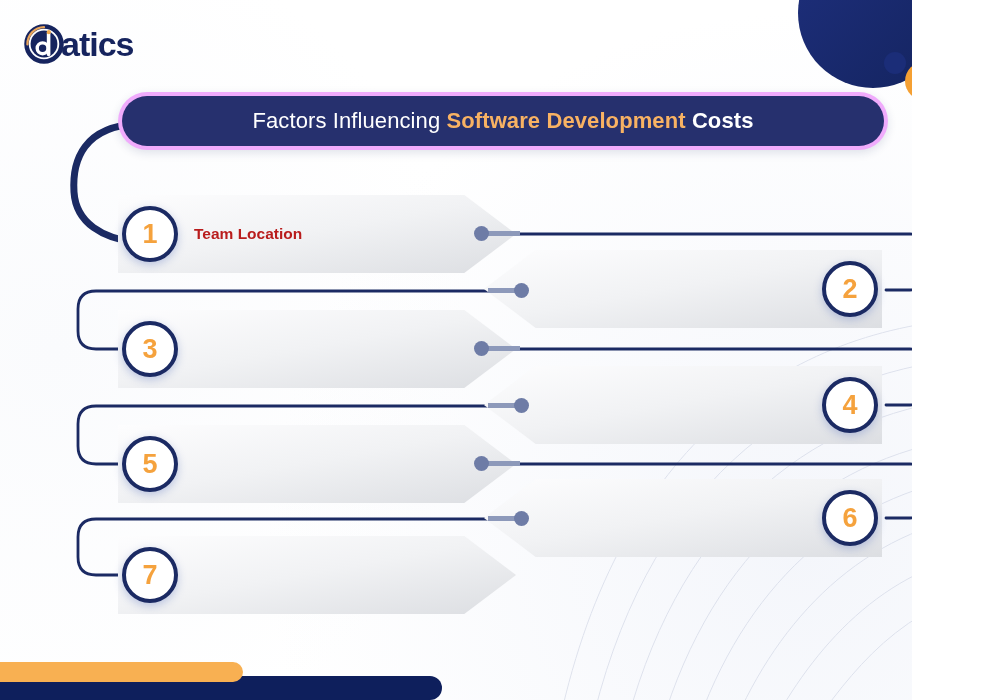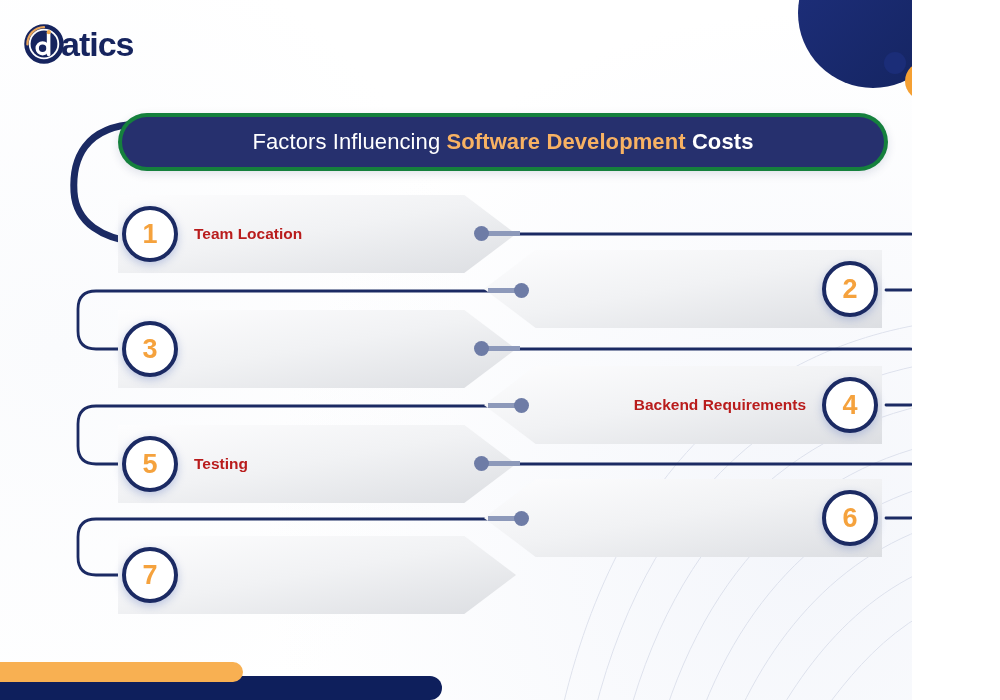--- a/index.html
+++ b/index.html
@@ -45,24 +45,24 @@
   
   .logo { position: absolute; left: 24px; top: 24px; display: flex; align-items: center; }
   .logo-mark { position: relative; width: 40px; height: 40px; flex: 0 0 auto; }
   .logo-text {
     font-size: 34px; font-weight: bold; color: #16245e;
     letter-spacing: -1px; margin-left: -3px; line-height: 40px;
   }
 
   
   .title-wrap {
-    position: absolute; left: 118px; top: 113px;
+    position: absolute; left: 118px; top: 92px;
     width: 770px; height: 58px;
     border-radius: 29px;
-    background: #15803d;
+    background: #f0abfc;
     padding: 4px;
     box-sizing: border-box;
     box-shadow: 0 3px 10px rgba(20,36,95,0.13);
     z-index: 6;
   }
   .title-bar {
     width: 100%; height: 100%;
     border-radius: 26px;
     background: #26306e;
     display: flex; align-items: center; justify-content: center;
@@ -232,31 +232,29 @@
       </div>
   </div>
   <div class="stub" style="left:486px; top:346px; width:34px;"></div>
   <div class="dot" style="left:474px; top:341px;"></div>
 
   <div class="row right" style="top:366px">
     <div class="chev"></div>
     <div class="num">
         <span>4</span>
       </div>
-    <div class="row-label">Backend Requirements</div>
   </div>
   <div class="stub" style="left:488px; top:403px; width:34px;"></div>
   <div class="dot" style="left:514px; top:398px;"></div>
 
   <div class="row left" style="top:425px">
     <div class="chev"></div>
     <div class="num">
         <span>5</span>
       </div>
-    <div class="row-label">Testing</div>
   </div>
   <div class="stub" style="left:486px; top:461px; width:34px;"></div>
   <div class="dot" style="left:474px; top:456px;"></div>
 
   <div class="row right" style="top:479px">
     <div class="chev"></div>
     <div class="num">
         <span>6</span>
       </div>
   </div>

